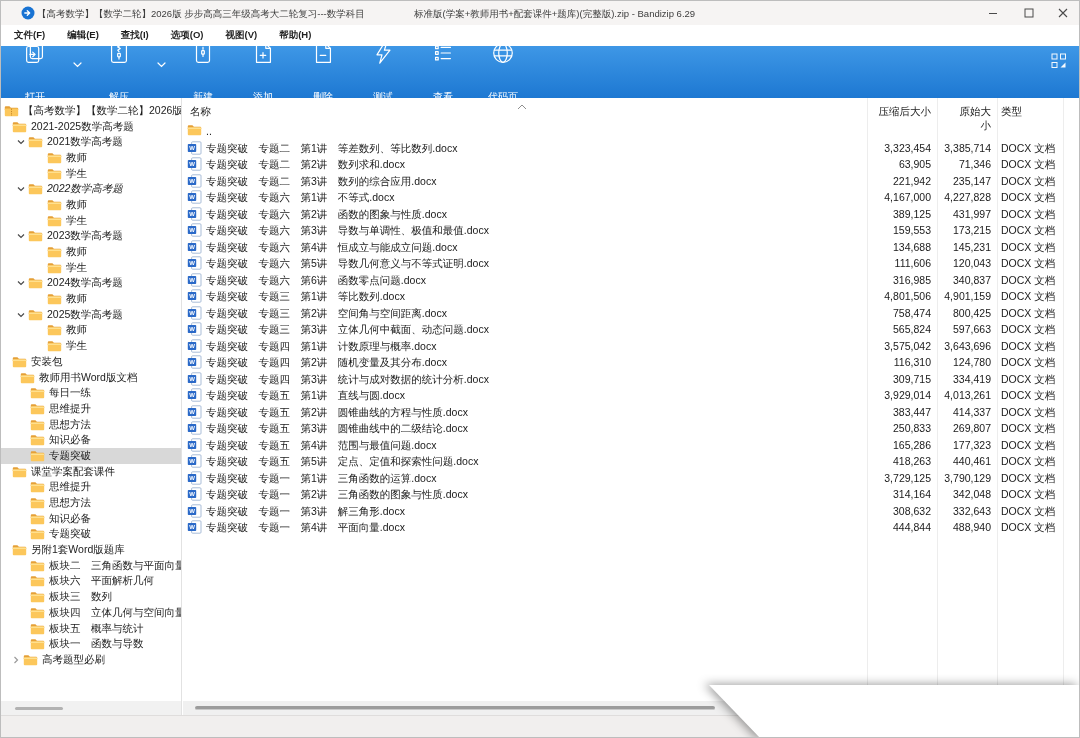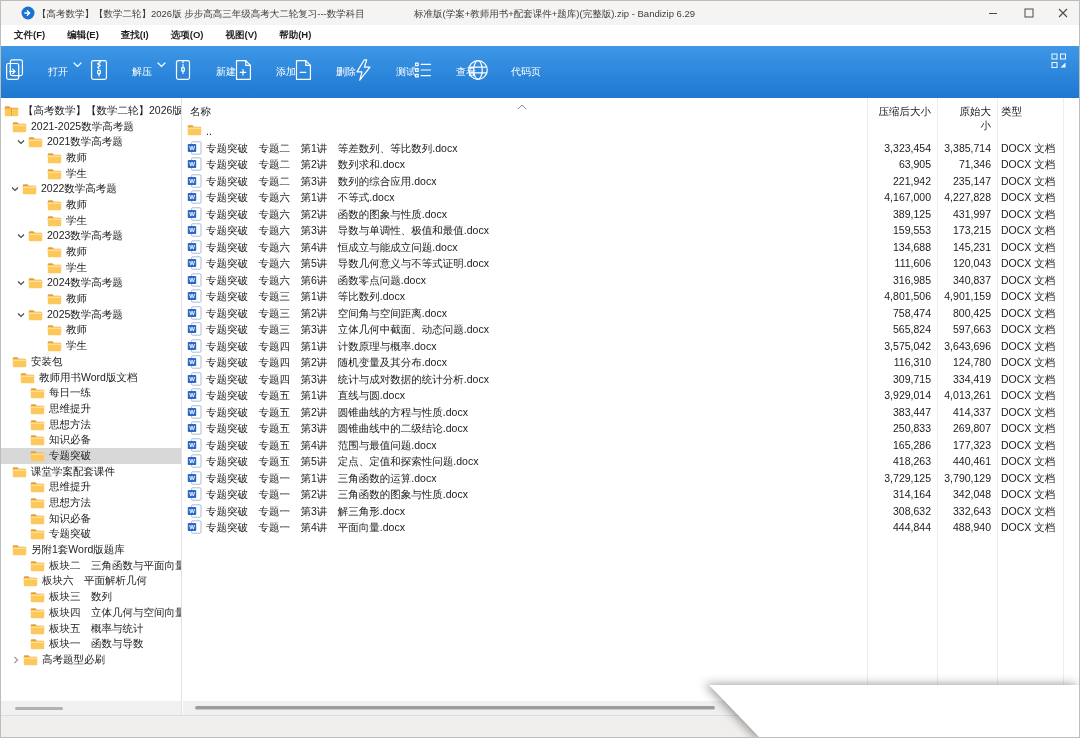--- a/index.html
+++ b/index.html
@@ -17,21 +17,21 @@
 
   
   .menubar { position:absolute; left:0; top:24px; right:0; height:21px; background:#ffffff;
              display:flex; align-items:center; padding-left:2px;font-weight:bold; }
   .mitem { font-size:9.5px; color:#1f1f1f; padding:0 11px; height:100%; display:flex; align-items:center; }
 
   
   .toolbar { position:absolute; left:0; top:45px; right:0; height:52px;
              background:linear-gradient(180deg, var(--tb-top,#3e97e6), var(--tb-bot,#1d78d2)); }
   .tbwrap { position:absolute; left:10px; top:3px; display:flex; align-items:center; gap:12px; height:46px; }
-  .tbtn { width:48px; height:46px; display:flex; align-items:center; justify-content:center; gap:20px;text-align:center; }
+  .tbtn { width:48px; height:46px; display:flex; flex-direction:column; align-items:center; justify-content:center; gap:20px;text-align:center; }
   .tlbl { font-size:10px; color:#fff; white-space:nowrap; }
   .tdrop { width:12px; height:46px; display:flex; align-items:center; justify-content:center; padding-bottom:14px; }
   .layout-toggle { position:absolute; right:12px; top:7px; width:16px; height:16px; }
 
   
   .content { position:absolute; left:0; top:97px; right:0; height:619px; background:#fff; }
 
   .tree { position:absolute; left:0; top:5px; width:180px; height:598px; overflow:hidden; }
   .trow { height:15.7px; display:flex; align-items:center; font-size:10.5px; color:#1c1c1c; white-space:nowrap; }
   .trow.sel { background:var(--sel,#d8d8d8); }
@@ -267,21 +267,21 @@
         <div class="trow" style="padding-left: 45px;">
           <span class="ficn">
             <svg width="15" height="12" viewBox="0 0 15 12">
               <path d="M0.8 2.2 q0-1 1-1 h3.6 l1.5 1.6 h6.3 q1 0 1 1 v0.8 h-13.4 z" fill="#e5a037"></path>
               <rect x="0.8" y="3.4" width="13.4" height="7.8" rx="0.9" fill="#fcc75b"></rect>
               <rect x="0.8" y="3.4" width="13.4" height="1.7" rx="0.85" fill="#ffe08e"></rect>
             </svg>
           </span>
           <span class="tlab">学生</span>
         </div>
-        <div class="trow" style="padding-left: 7px;">
+        <div class="trow" style="padding-left: 13px; font-style: italic;">
           <span class="chev">
             <svg width="10" height="10" viewBox="0 0 10 10">
               <path d="M2 3.5 L5 6.5 L8 3.5" stroke="#4a4a4a" stroke-width="1.2" fill="none"></path>
             </svg>
           </span>
           <span class="ficn">
             <svg width="15" height="12" viewBox="0 0 15 12">
               <path d="M0.8 2.2 q0-1 1-1 h3.6 l1.5 1.6 h6.3 q1 0 1 1 v0.8 h-13.4 z" fill="#e5a037"></path>
               <rect x="0.8" y="3.4" width="13.4" height="7.8" rx="0.9" fill="#fcc75b"></rect>
               <rect x="0.8" y="3.4" width="13.4" height="1.7" rx="0.85" fill="#ffe08e"></rect>
@@ -537,21 +537,21 @@
         <div class="trow" style="padding-left: 28px;">
           <span class="ficn">
             <svg width="15" height="12" viewBox="0 0 15 12">
               <path d="M0.8 2.2 q0-1 1-1 h3.6 l1.5 1.6 h6.3 q1 0 1 1 v0.8 h-13.4 z" fill="#e5a037"></path>
               <rect x="0.8" y="3.4" width="13.4" height="7.8" rx="0.9" fill="#fcc75b"></rect>
               <rect x="0.8" y="3.4" width="13.4" height="1.7" rx="0.85" fill="#ffe08e"></rect>
             </svg>
           </span>
           <span class="tlab">板块二　三角函数与平面向量</span>
         </div>
-        <div class="trow" style="padding-left: 21px;">
+        <div class="trow" style="padding-left: 28px;">
           <span class="ficn">
             <svg width="15" height="12" viewBox="0 0 15 12">
               <path d="M0.8 2.2 q0-1 1-1 h3.6 l1.5 1.6 h6.3 q1 0 1 1 v0.8 h-13.4 z" fill="#e5a037"></path>
               <rect x="0.8" y="3.4" width="13.4" height="7.8" rx="0.9" fill="#fcc75b"></rect>
               <rect x="0.8" y="3.4" width="13.4" height="1.7" rx="0.85" fill="#ffe08e"></rect>
             </svg>
           </span>
           <span class="tlab">板块六　平面解析几何</span>
         </div>
         <div class="trow" style="padding-left: 28px;">

